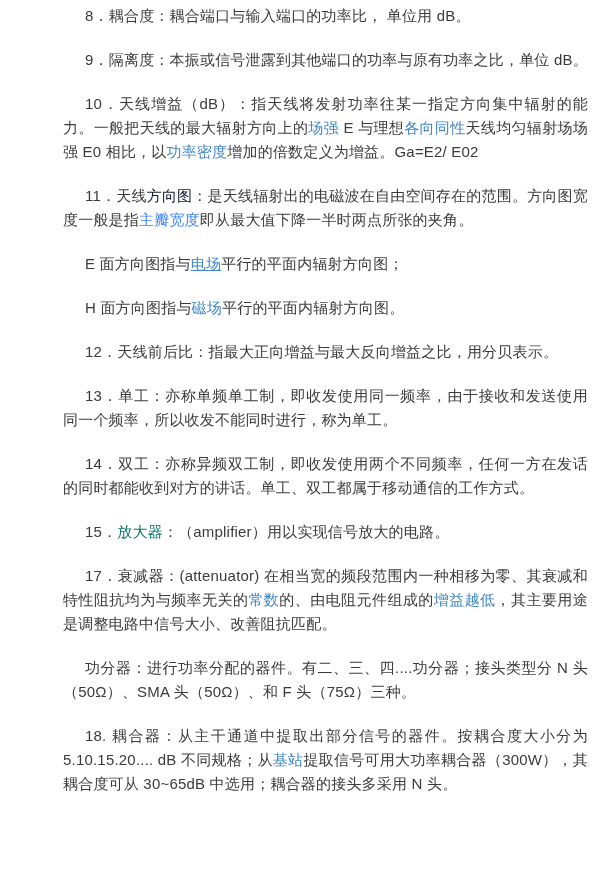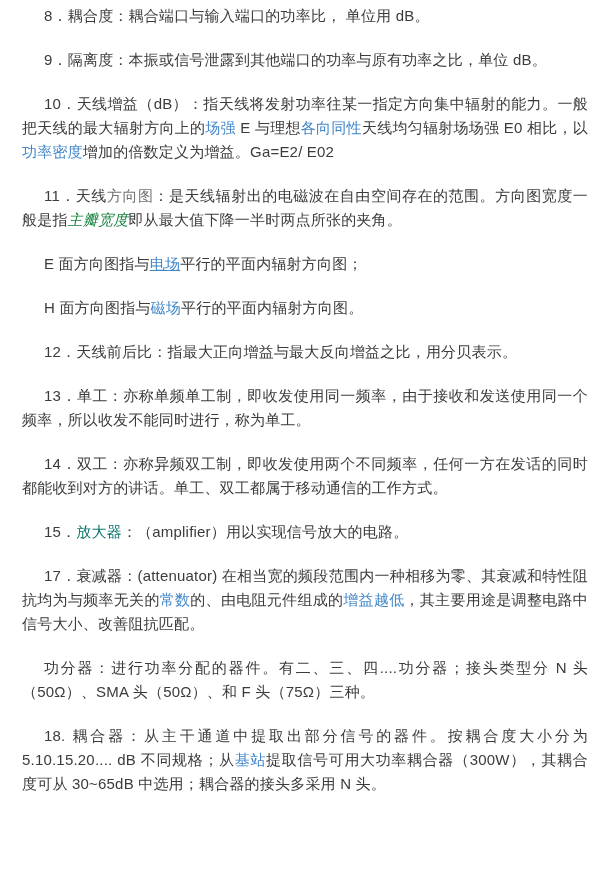--- a/index.html
+++ b/index.html
@@ -12,39 +12,40 @@
     min-height: 894px;
     font-family: "Liberation Sans", "DejaVu Sans", sans-serif;
   }
   .doc {
     padding: 4px 12px 0 22px;
     font-size: 15px;
     line-height: 24px;
     color: #3b3b3b;
     text-align: justify;
     letter-spacing: 0.2px;
+    margin-left: 41px;
   }
   .doc p {
     margin: 0 0 20px 0;
     text-indent: 22px;
   }
   a.term {
     color: #4287ca;
     text-decoration: none;
     cursor: pointer;
   }
 </style>
 </head>
 <body>
 
 <div class="doc" id="doc" style="color: rgb(59, 59, 59); background: rgb(255, 255, 255);">
     <p><span>8．耦合度：耦合端口与输入端口的功率比， 单位用 dB。</span></p>
     <p><span>9．隔离度：本振或信号泄露到其他端口的功率与原有功率之比，单位 dB。</span></p>
     <p><span>10．天线增益（dB）：指天线将发射功率往某一指定方向集中辐射的能力。一般把天线的最大辐射方向上的</span><a class="term" href="#" style="color: rgb(66, 135, 202);">场强</a><span> E 与理想</span><a class="term" href="#" style="color: rgb(66, 135, 202);">各向同性</a><span>天线均匀辐射场场强 E0 相比，以</span><a class="term" href="#" style="color: rgb(66, 135, 202);">功率密度</a><span>增加的倍数定义为增益。Ga=E2/ E02</span></p>
-    <p><span>11．天线</span><a class="term" href="#" style="color: #737373;">方向图</a><span>：是天线辐射出的电磁波在自由空间存在的范围。方向图宽度一般是指</span><a class="term" href="#" style="color: #15803d; font-style: italic;">主瓣宽度</a><span>即从最大值下降一半时两点所张的夹角。</span></p>
+    <p><span>11．天线</span><a class="term" href="#" style="color: #0f172a;">方向图</a><span>：是天线辐射出的电磁波在自由空间存在的范围。方向图宽度一般是指</span><a class="term" href="#" style="color: #3b82f6;">主瓣宽度</a><span>即从最大值下降一半时两点所张的夹角。</span></p>
     <p><span>E 面方向图指与</span><a class="term" href="#" style="color: rgb(66, 135, 202); text-decoration: underline;">电场</a><span>平行的平面内辐射方向图；</span></p>
     <p><span>H 面方向图指与</span><a class="term" href="#" style="color: rgb(66, 135, 202);">磁场</a><span>平行的平面内辐射方向图。</span></p>
     <p><span>12．天线前后比：指最大正向增益与最大反向增益之比，用分贝表示。</span></p>
     <p><span>13．单工：亦称单频单工制，即收发使用同一频率，由于接收和发送使用同一个频率，所以收发不能同时进行，称为单工。</span></p>
     <p><span>14．双工：亦称异频双工制，即收发使用两个不同频率，任何一方在发话的同时都能收到对方的讲话。单工、双工都属于移动通信的工作方式。</span></p>
     <p><span>15．</span><a class="term" href="#" style="color: #0f766e;">放大器</a><span>：（amplifier）用以实现信号放大的电路。</span></p>
     <p><span>17．衰减器：(attenuator) 在相当宽的频段范围内一种相移为零、其衰减和特性阻抗均为与频率无关的</span><a class="term" href="#" style="color: rgb(66, 135, 202);">常数</a><span>的、由电阻元件组成的</span><a class="term" href="#" style="color: rgb(66, 135, 202);">增益越低</a><span>，其主要用途是调整电路中信号大小、改善阻抗匹配。</span></p>
     <p><span>功分器：进行功率分配的器件。有二、三、四....功分器；接头类型分 N 头（50Ω）、SMA 头（50Ω）、和 F 头（75Ω）三种。</span></p>
     <p><span>18. 耦合器：从主干通道中提取出部分信号的器件。按耦合度大小分为 5.10.15.20.... dB 不同规格；从</span><a class="term" href="#" style="color: rgb(66, 135, 202); font-family: Liberation Serif, serif;">基站</a><span>提取信号可用大功率耦合器（300W），其耦合度可从 30~65dB 中选用；耦合器的接头多采用 N 头。</span></p>
   </div>

